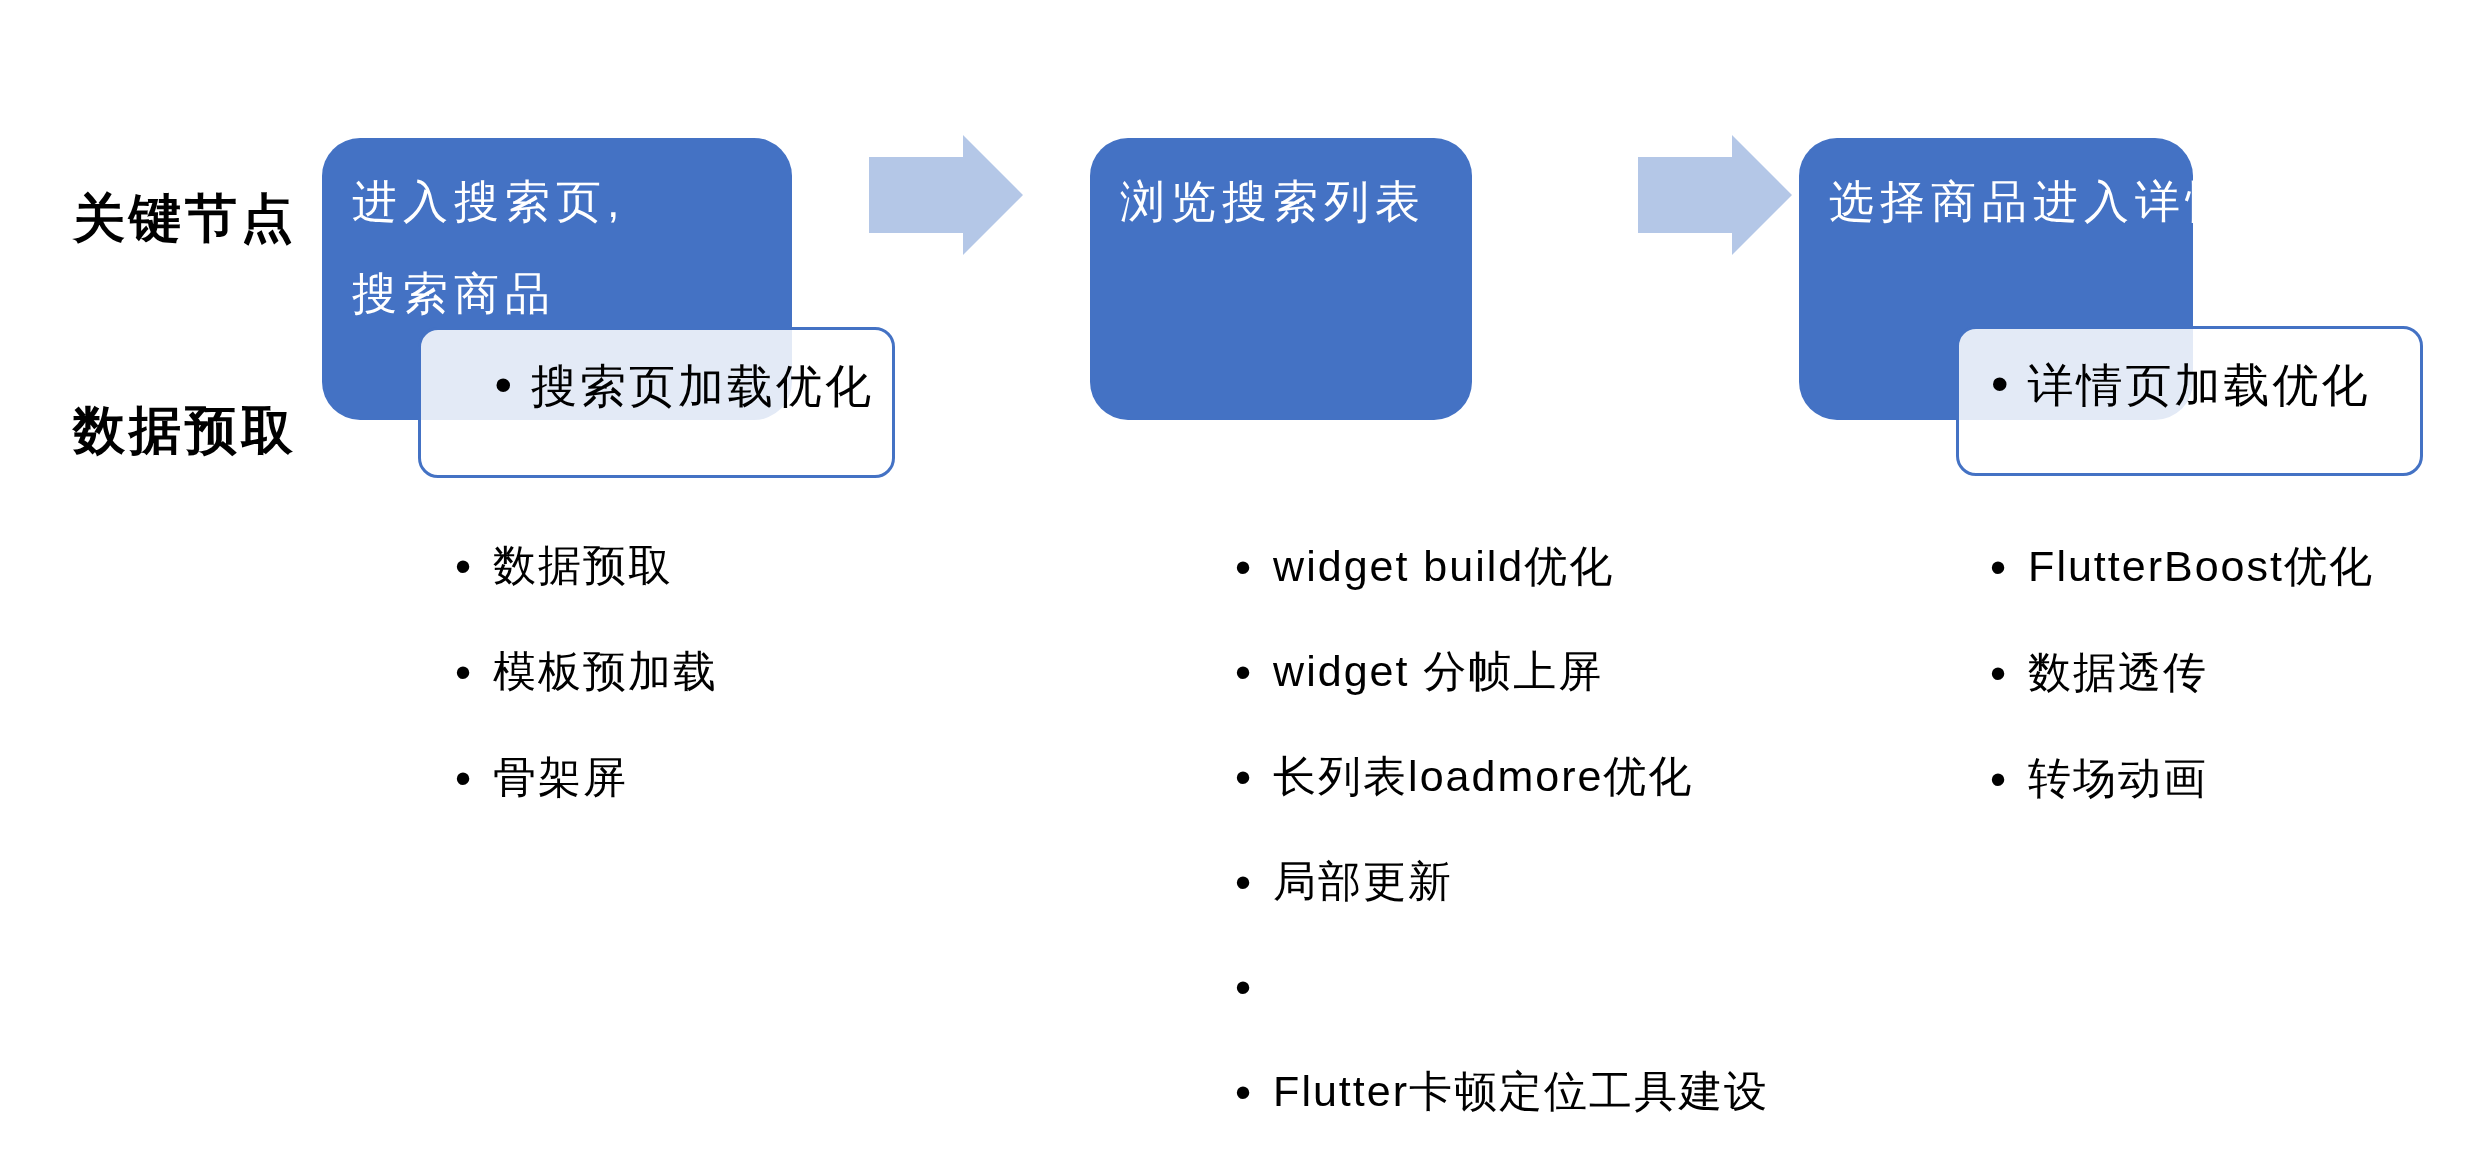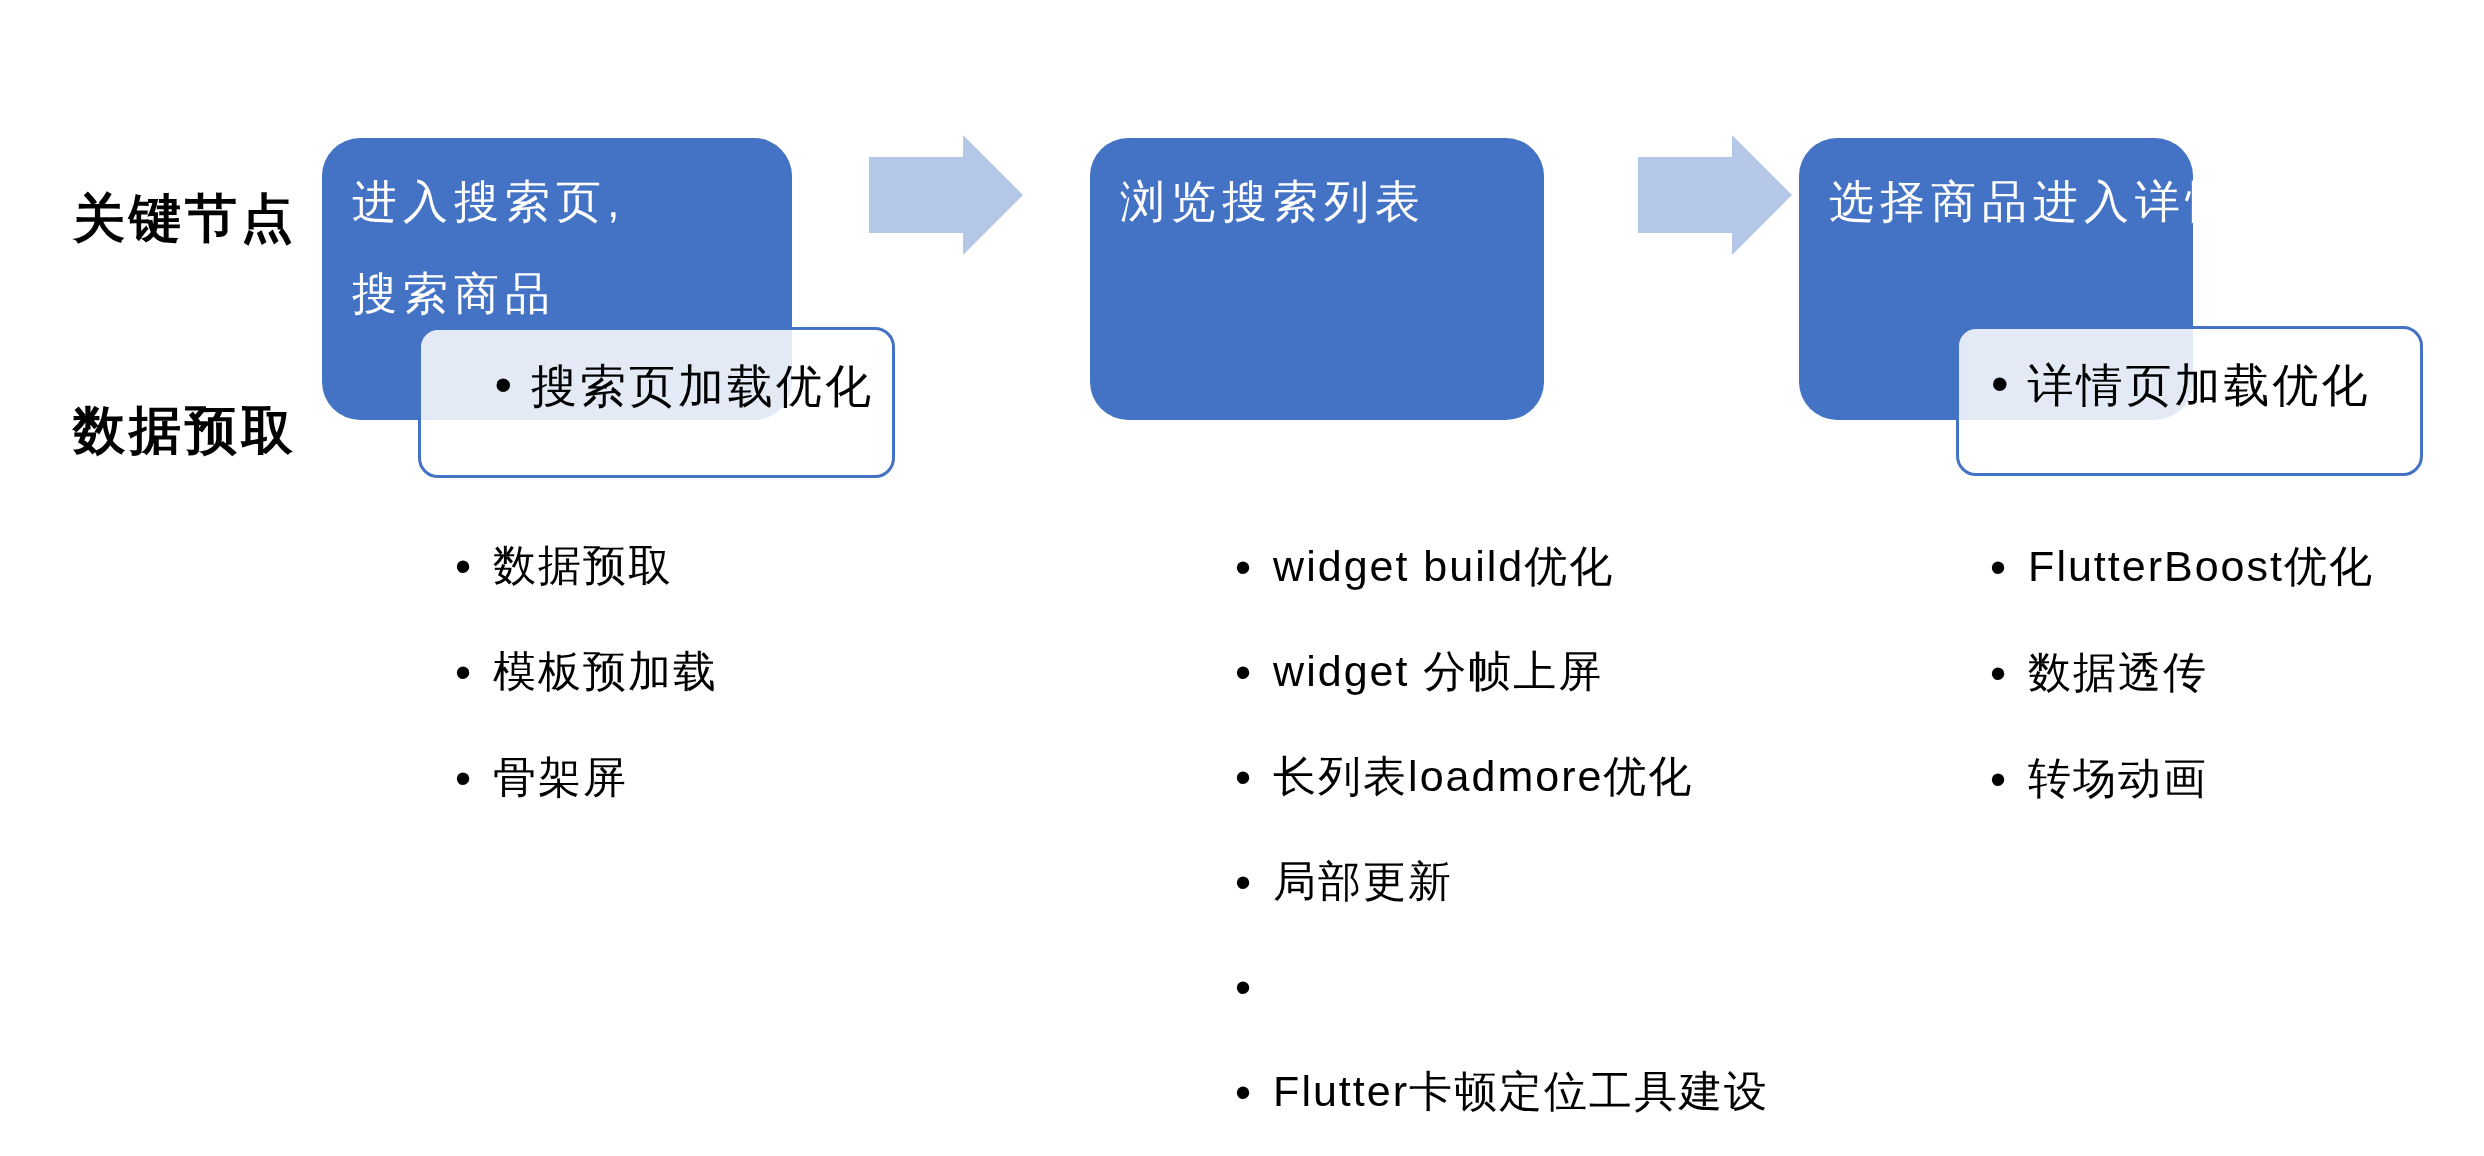--- a/index.html
+++ b/index.html
@@ -12,21 +12,21 @@
     letter-spacing:4px;white-space:nowrap;z-index:3;
   }
   .row-label.key{top:184px;}
   .row-label.opt{top:396px;}
   .node{
     position:absolute;top:98px;height:282px;background:var(--node-fill,#4472C4);
     border-radius:38px;color:#fff;font-size:45px;letter-spacing:6px;
     padding:18px 30px;box-sizing:border-box;line-height:92px;white-space:nowrap;z-index:1;margin-top:40px;
   }
   .node.n1{left:322px;width:470px;}
-  .node.n2{left:1090px;width:454px;}
+  .node.n2{left:1090px;width:382px;}
   .node.n3{left:1799px;width:394px;}
   .arrow{position:absolute;top:135px;width:154px;height:120px;z-index:1;}
   .arrow.a1{left:869px;}
   .arrow.a2{left:1638px;}
   .arrow svg{display:block;width:100%;height:100%;}
   .arrow polygon{fill:var(--arrow-fill,#B4C7E7);}
   .opt-box{
     position:absolute;background:rgba(255,255,255,0.85);
     border:3px solid var(--box-border,#4472C4);border-radius:20px;
     box-sizing:border-box;font-size:46px;color:#000;letter-spacing:3px;

